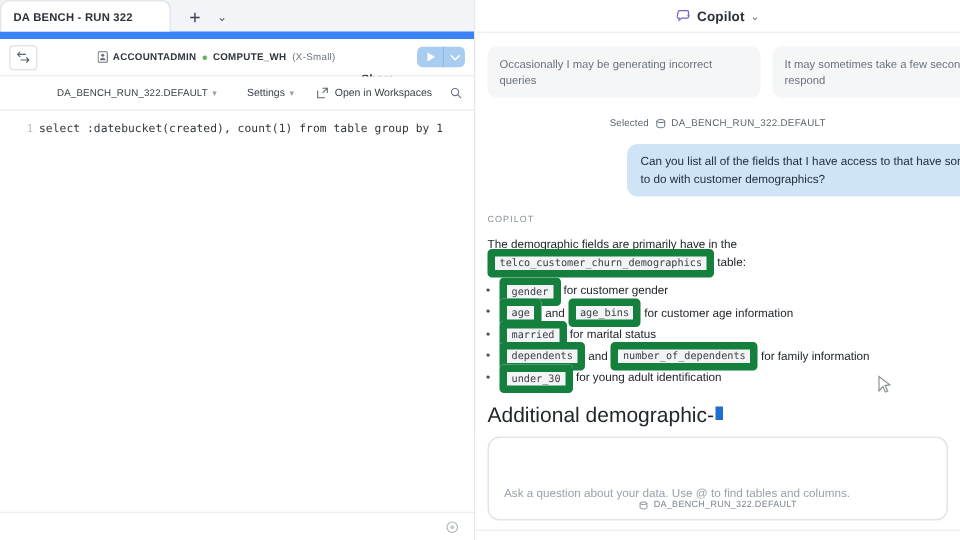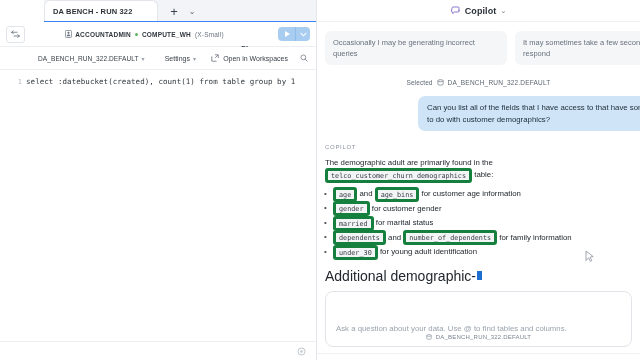--- a/index.html
+++ b/index.html
@@ -15,22 +15,21 @@
 
   
   .left{
     width:316px;height:360px;position:relative;
     background:#ffffff;
     border-right:1px solid #e3e6ea;
     display:flex;flex-direction:column;
   }
   .tabbar{
     height:21px;background:#f2f4f7;display:flex;align-items:flex-end;
-    border-bottom:1px solid #3b82f6;
-    margin-left:44px;
+    border-bottom:5px solid #3b82f6;
   }
   .tab{
     height:20px;min-width:96px;background:#ffffff;
     border-top-left-radius:6px;border-top-right-radius:6px;
     border:1px solid #e3e6ea;border-bottom:none;
     display:flex;align-items:center;padding:0 8px;
     font-size:7.5px;color:#2c3238;font-weight:600;letter-spacing:.15px;
     white-space:nowrap;
   }
   .tabspace{flex:0 0 6px;}
@@ -137,21 +136,21 @@
     font-size:7.8px;line-height:11.5px;color:#20303d;
     width:258px;box-sizing:border-box;margin-right:-36px;
   }
 
   .cp-label{
     margin:13px 0 0 8px;font-size:6px;letter-spacing:.7px;color:#8c95a0;font-weight:400;
   }
   .cp-body{margin:7px 8px 0 8px;font-size:7.8px;line-height:12px;color:#22272d;}
   .code-chip{
     font-family:"DejaVu Sans Mono", monospace;font-size:6.8px;
-    background:#f3f4f6;border:3px solid #15803d;border-radius:3px;
+    background:#f3f4f6;border:5px solid #15803d;border-radius:3px;
     padding:0.5px 3px;color:#3a4048;white-space:nowrap;text-align:center;
   }
   ul.fields{margin:6px 0 0 0;padding-left:16px;list-style:none;}
   ul.fields li{
     position:relative;font-size:7.8px;line-height:13.5px;color:#22272d;
   }
   ul.fields li:before{
     content:"•";position:absolute;left:-9px;top:-0.5px;color:#4a525c;font-size:8px;
   }
   .trailing{margin:8px 8px 0 8px;font-size:14px;color:#22272d;display:flex;align-items:center;}
@@ -304,35 +303,35 @@
         <span class="selname">DA_BENCH_RUN_322.DEFAULT</span>
       </div>
 
       <div class="userrow">
         <div class="userbubble">Can you list all of the fields that I have access to that have something to do with customer demographics?</div>
       </div>
 
       <div class="cp-label">COPILOT</div>
 
       <div class="cp-body">
-        <span>The demographic adult are primarily found in the</span>
+        <span>The demographic fields are primarily have in the</span>
         <span class="code-chip">telco_customer_churn_demographics</span>
         <span>table:</span>
       </div>
 
       <ul class="fields">
+        <li>
+          <span class="code-chip">gender</span>
+          <span>for customer gender</span>
+        </li>
         <li>
           <span class="code-chip">age</span>
           <span>and</span>
           <span class="code-chip">age_bins</span>
           <span>for customer age information</span>
-        </li>
-        <li>
-          <span class="code-chip">gender</span>
-          <span>for customer gender</span>
         </li>
         <li>
           <span class="code-chip">married</span>
           <span>for marital status</span>
         </li>
         <li>
           <span class="code-chip">dependents</span>
           <span>and</span>
           <span class="code-chip">number_of_dependents</span>
           <span>for family information</span>

